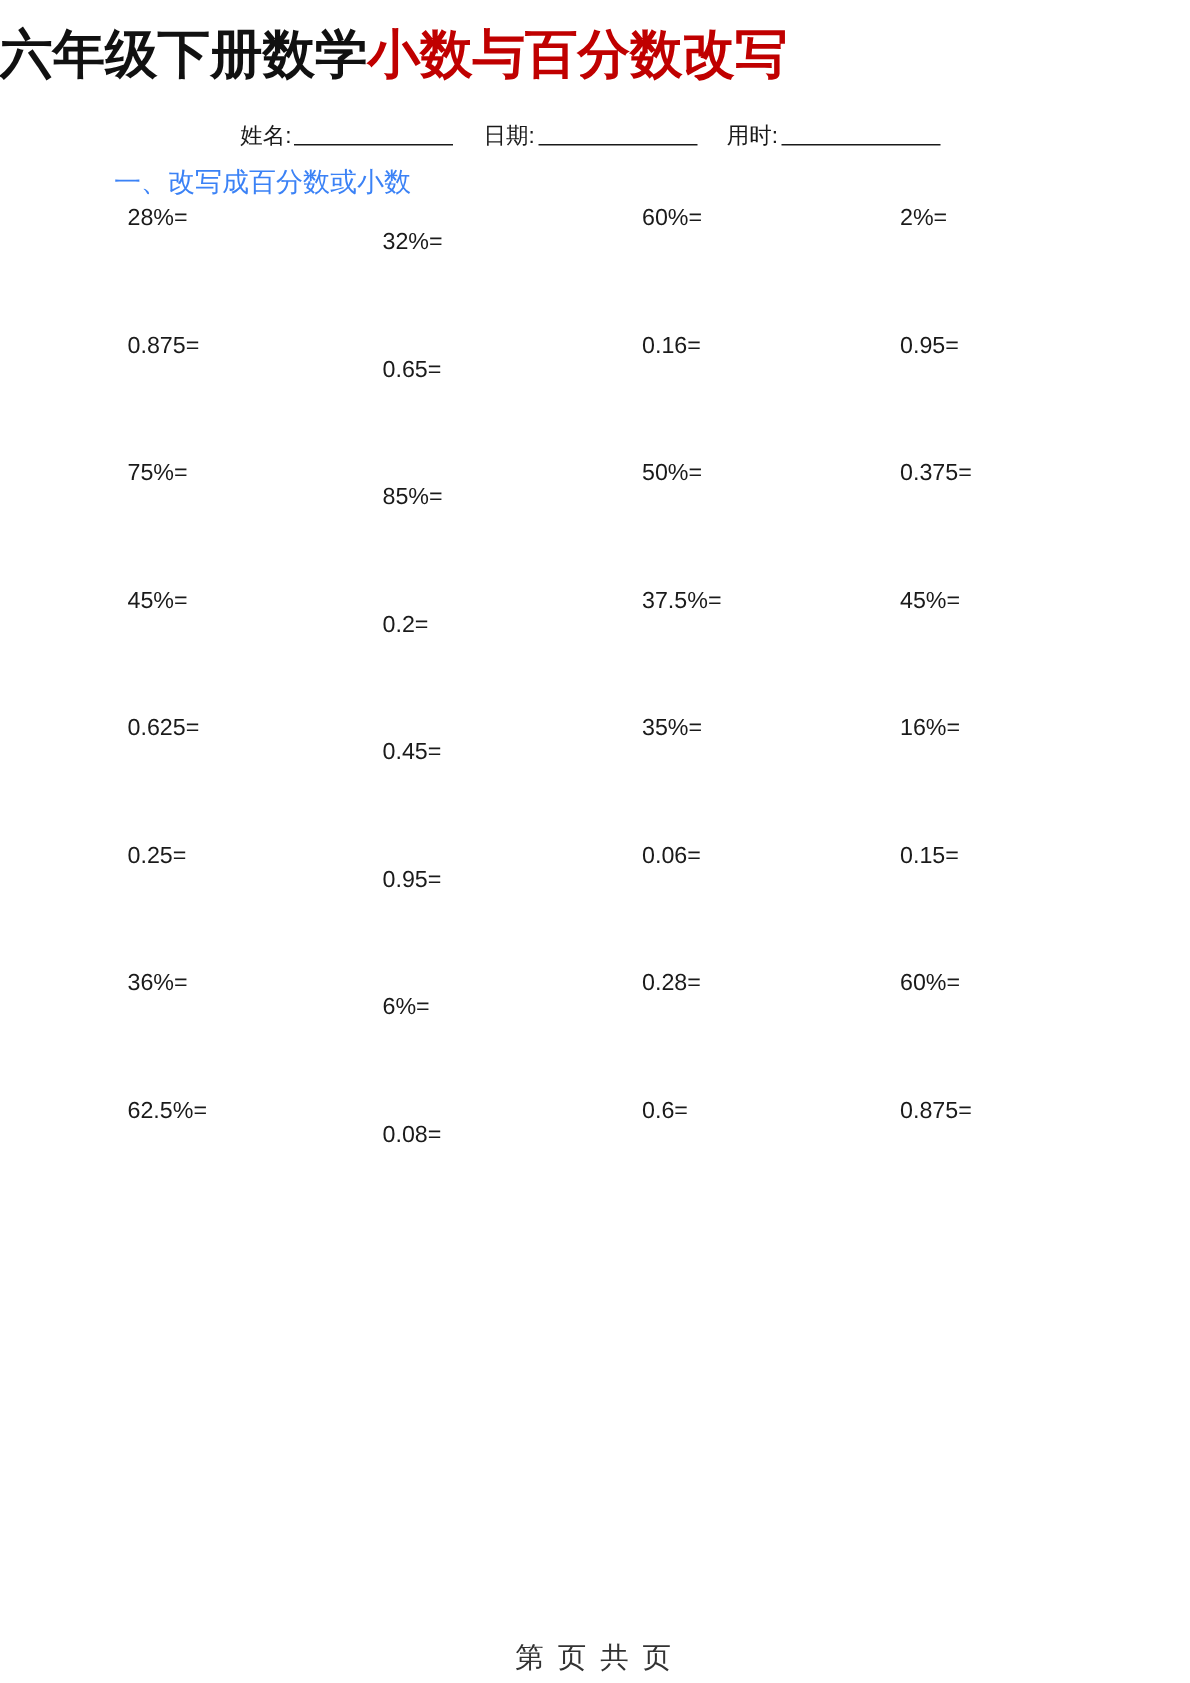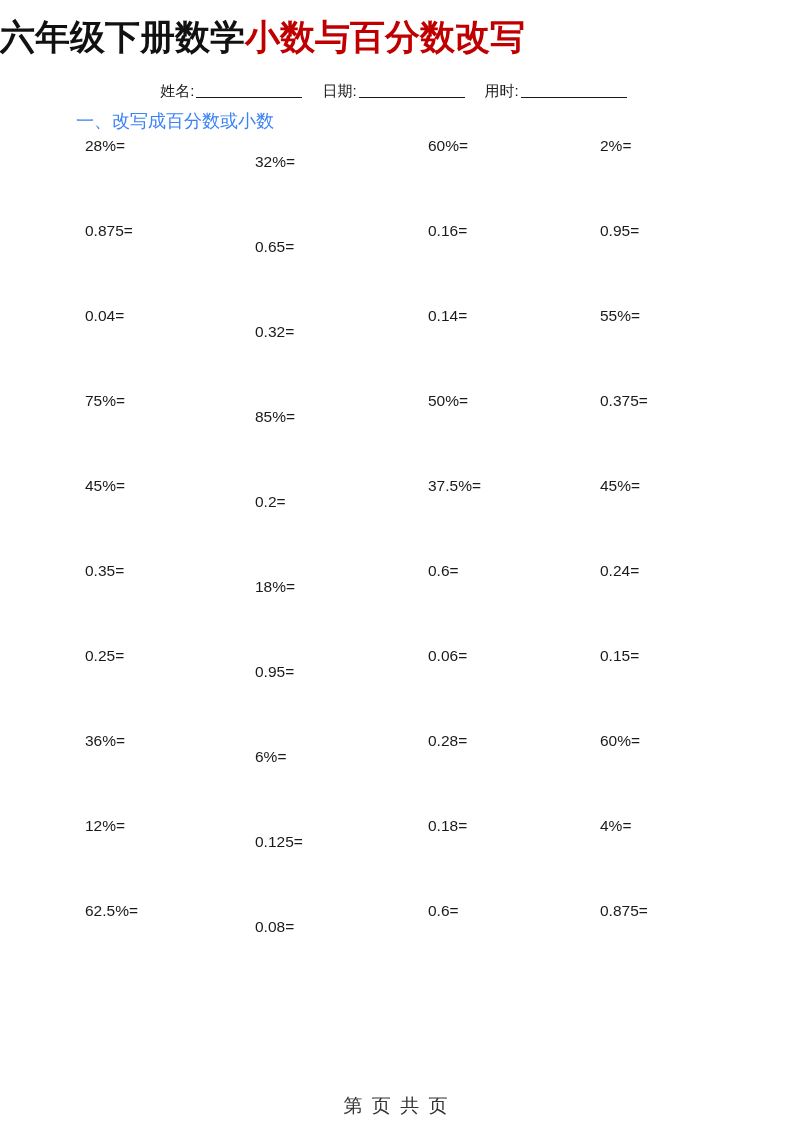--- a/index.html
+++ b/index.html
@@ -137,62 +137,50 @@
         <div class="prob-cell c2">60%=</div>
         <div class="prob-cell c3">2%=</div>
       </div>
       <div class="prob-row">
         <div class="prob-cell c0">0.875=</div>
         <div class="prob-cell c1">0.65=</div>
         <div class="prob-cell c2">0.16=</div>
         <div class="prob-cell c3">0.95=</div>
       </div>
       <div class="prob-row">
-        <div class="prob-cell c0">0.04=</div>
-        <div class="prob-cell c1">0.32=</div>
-        <div class="prob-cell c2">0.14=</div>
-        <div class="prob-cell c3">55%=</div>
-      </div>
-      <div class="prob-row">
         <div class="prob-cell c0">75%=</div>
         <div class="prob-cell c1">85%=</div>
         <div class="prob-cell c2">50%=</div>
         <div class="prob-cell c3">0.375=</div>
       </div>
       <div class="prob-row">
         <div class="prob-cell c0">45%=</div>
         <div class="prob-cell c1">0.2=</div>
         <div class="prob-cell c2">37.5%=</div>
         <div class="prob-cell c3">45%=</div>
       </div>
       <div class="prob-row">
-        <div class="prob-cell c0">0.35=</div>
-        <div class="prob-cell c1">18%=</div>
-        <div class="prob-cell c2">0.6=</div>
-        <div class="prob-cell c3">0.24=</div>
+        <div class="prob-cell c0">0.625=</div>
+        <div class="prob-cell c1">0.45=</div>
+        <div class="prob-cell c2">35%=</div>
+        <div class="prob-cell c3">16%=</div>
       </div>
       <div class="prob-row">
         <div class="prob-cell c0">0.25=</div>
         <div class="prob-cell c1">0.95=</div>
         <div class="prob-cell c2">0.06=</div>
         <div class="prob-cell c3">0.15=</div>
       </div>
       <div class="prob-row">
         <div class="prob-cell c0">36%=</div>
         <div class="prob-cell c1">6%=</div>
         <div class="prob-cell c2">0.28=</div>
         <div class="prob-cell c3">60%=</div>
       </div>
       <div class="prob-row">
-        <div class="prob-cell c0">12%=</div>
-        <div class="prob-cell c1">0.125=</div>
-        <div class="prob-cell c2">0.18=</div>
-        <div class="prob-cell c3">4%=</div>
-      </div>
-      <div class="prob-row">
         <div class="prob-cell c0">62.5%=</div>
         <div class="prob-cell c1">0.08=</div>
         <div class="prob-cell c2">0.6=</div>
         <div class="prob-cell c3">0.875=</div>
       </div>
     </div>
 
   <div class="footer">第 页 共 页</div>
 
 </div>

